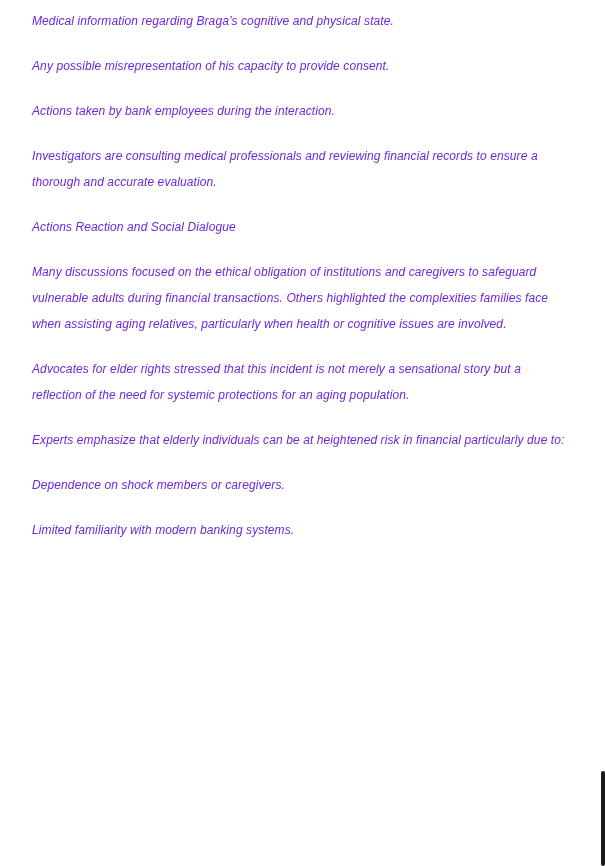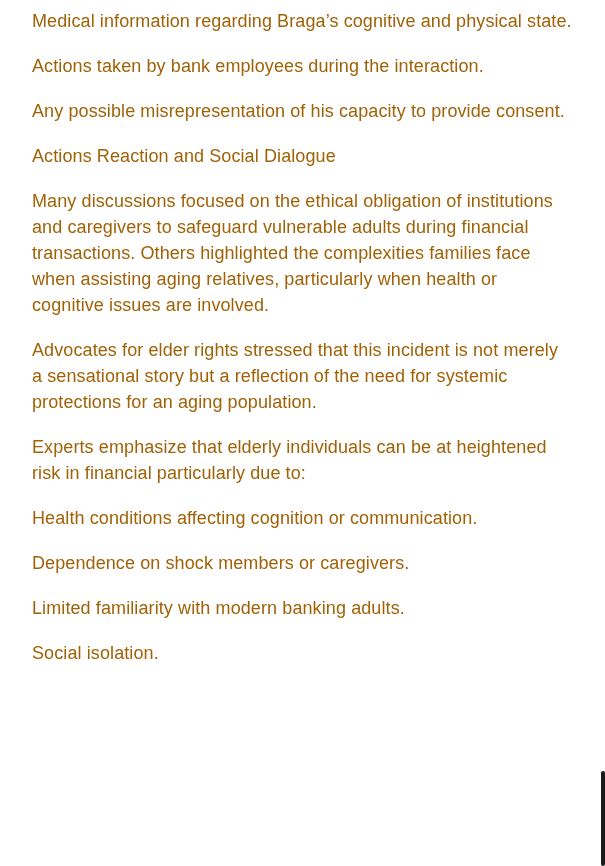--- a/index.html
+++ b/index.html
@@ -14,50 +14,50 @@
     overflow: hidden;
     font-family: "Liberation Sans", "DejaVu Sans", sans-serif;
   }
   .article-body {
     box-sizing: border-box;
     padding: 8px 33px 0 32px;
     width: 605px;
   }
   .article-body p {
     margin: 0 0 19px 0;
-    font-size: 18px;
+    font-size: 12px;
     line-height: 26px;
-    color: #a16207;
+    color: #6d28d9;
     max-width: 540px;
     letter-spacing: 0.1px;
+    font-style: italic;
   }
   .article-body p.section-heading {
     
     font-weight: 400;
   }
   .scrollbar-thumb {
     position: absolute;
     right: 0;
     top: 771px;
     width: 4px;
     height: 95px;
     background: #1b1b1b;
     border-radius: 2px;
   }
 </style>
 </head>
 <body>
 
 <div class="article-body">
   <p>Medical information regarding Braga’s cognitive and physical state.</p>
+  <p>Any possible misrepresentation of his capacity to provide consent.</p>
   <p>Actions taken by bank employees during the interaction.</p>
-  <p>Any possible misrepresentation of his capacity to provide consent.</p>
+  <p>Investigators are consulting medical professionals and reviewing financial records to ensure a thorough and accurate evaluation.</p>
   <p class="section-heading">Actions Reaction and Social Dialogue</p>
   <p>Many discussions focused on the ethical obligation of institutions and caregivers to safeguard vulnerable adults during financial transactions. Others highlighted the complexities families face when assisting aging relatives, particularly when health or cognitive issues are involved.</p>
   <p>Advocates for elder rights stressed that this incident is not merely a sensational story but a reflection of the need for systemic protections for an aging population.</p>
   <p>Experts emphasize that elderly individuals can be at heightened risk in financial particularly due to:</p>
-  <p>Health conditions affecting cognition or communication.</p>
   <p>Dependence on shock members or caregivers.</p>
-  <p>Limited familiarity with modern banking adults.</p>
-  <p>Social isolation.</p>
+  <p>Limited familiarity with modern banking systems.</p>
 </div>
 
 <div class="scrollbar-thumb"></div>
 
 </body></html>

